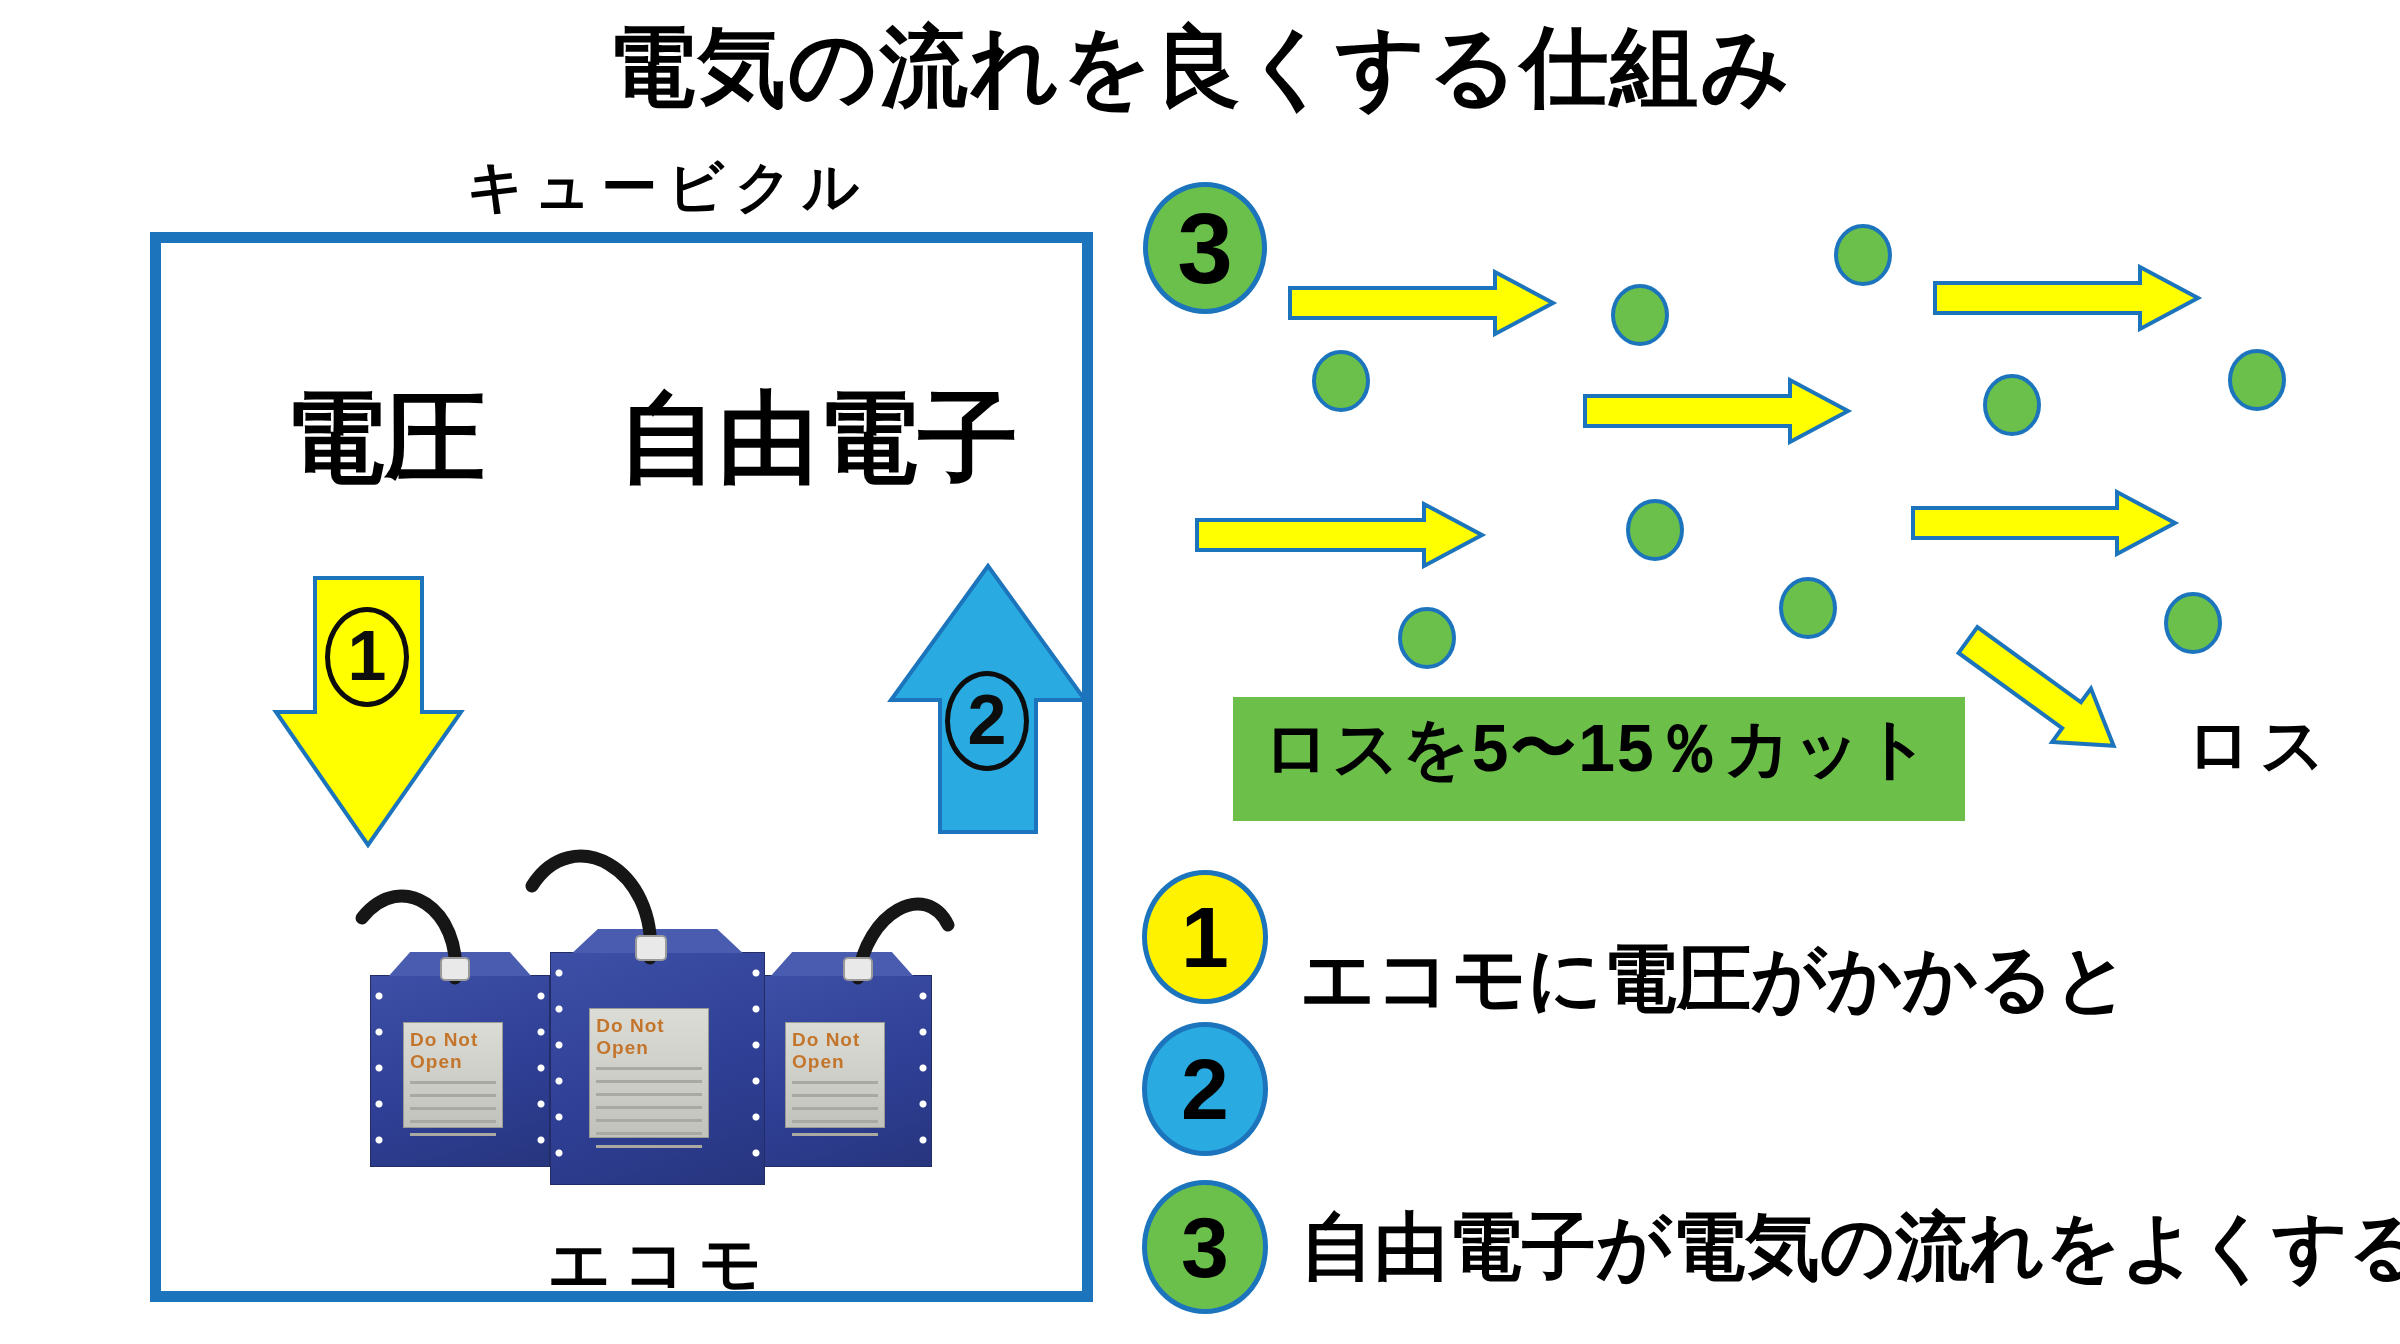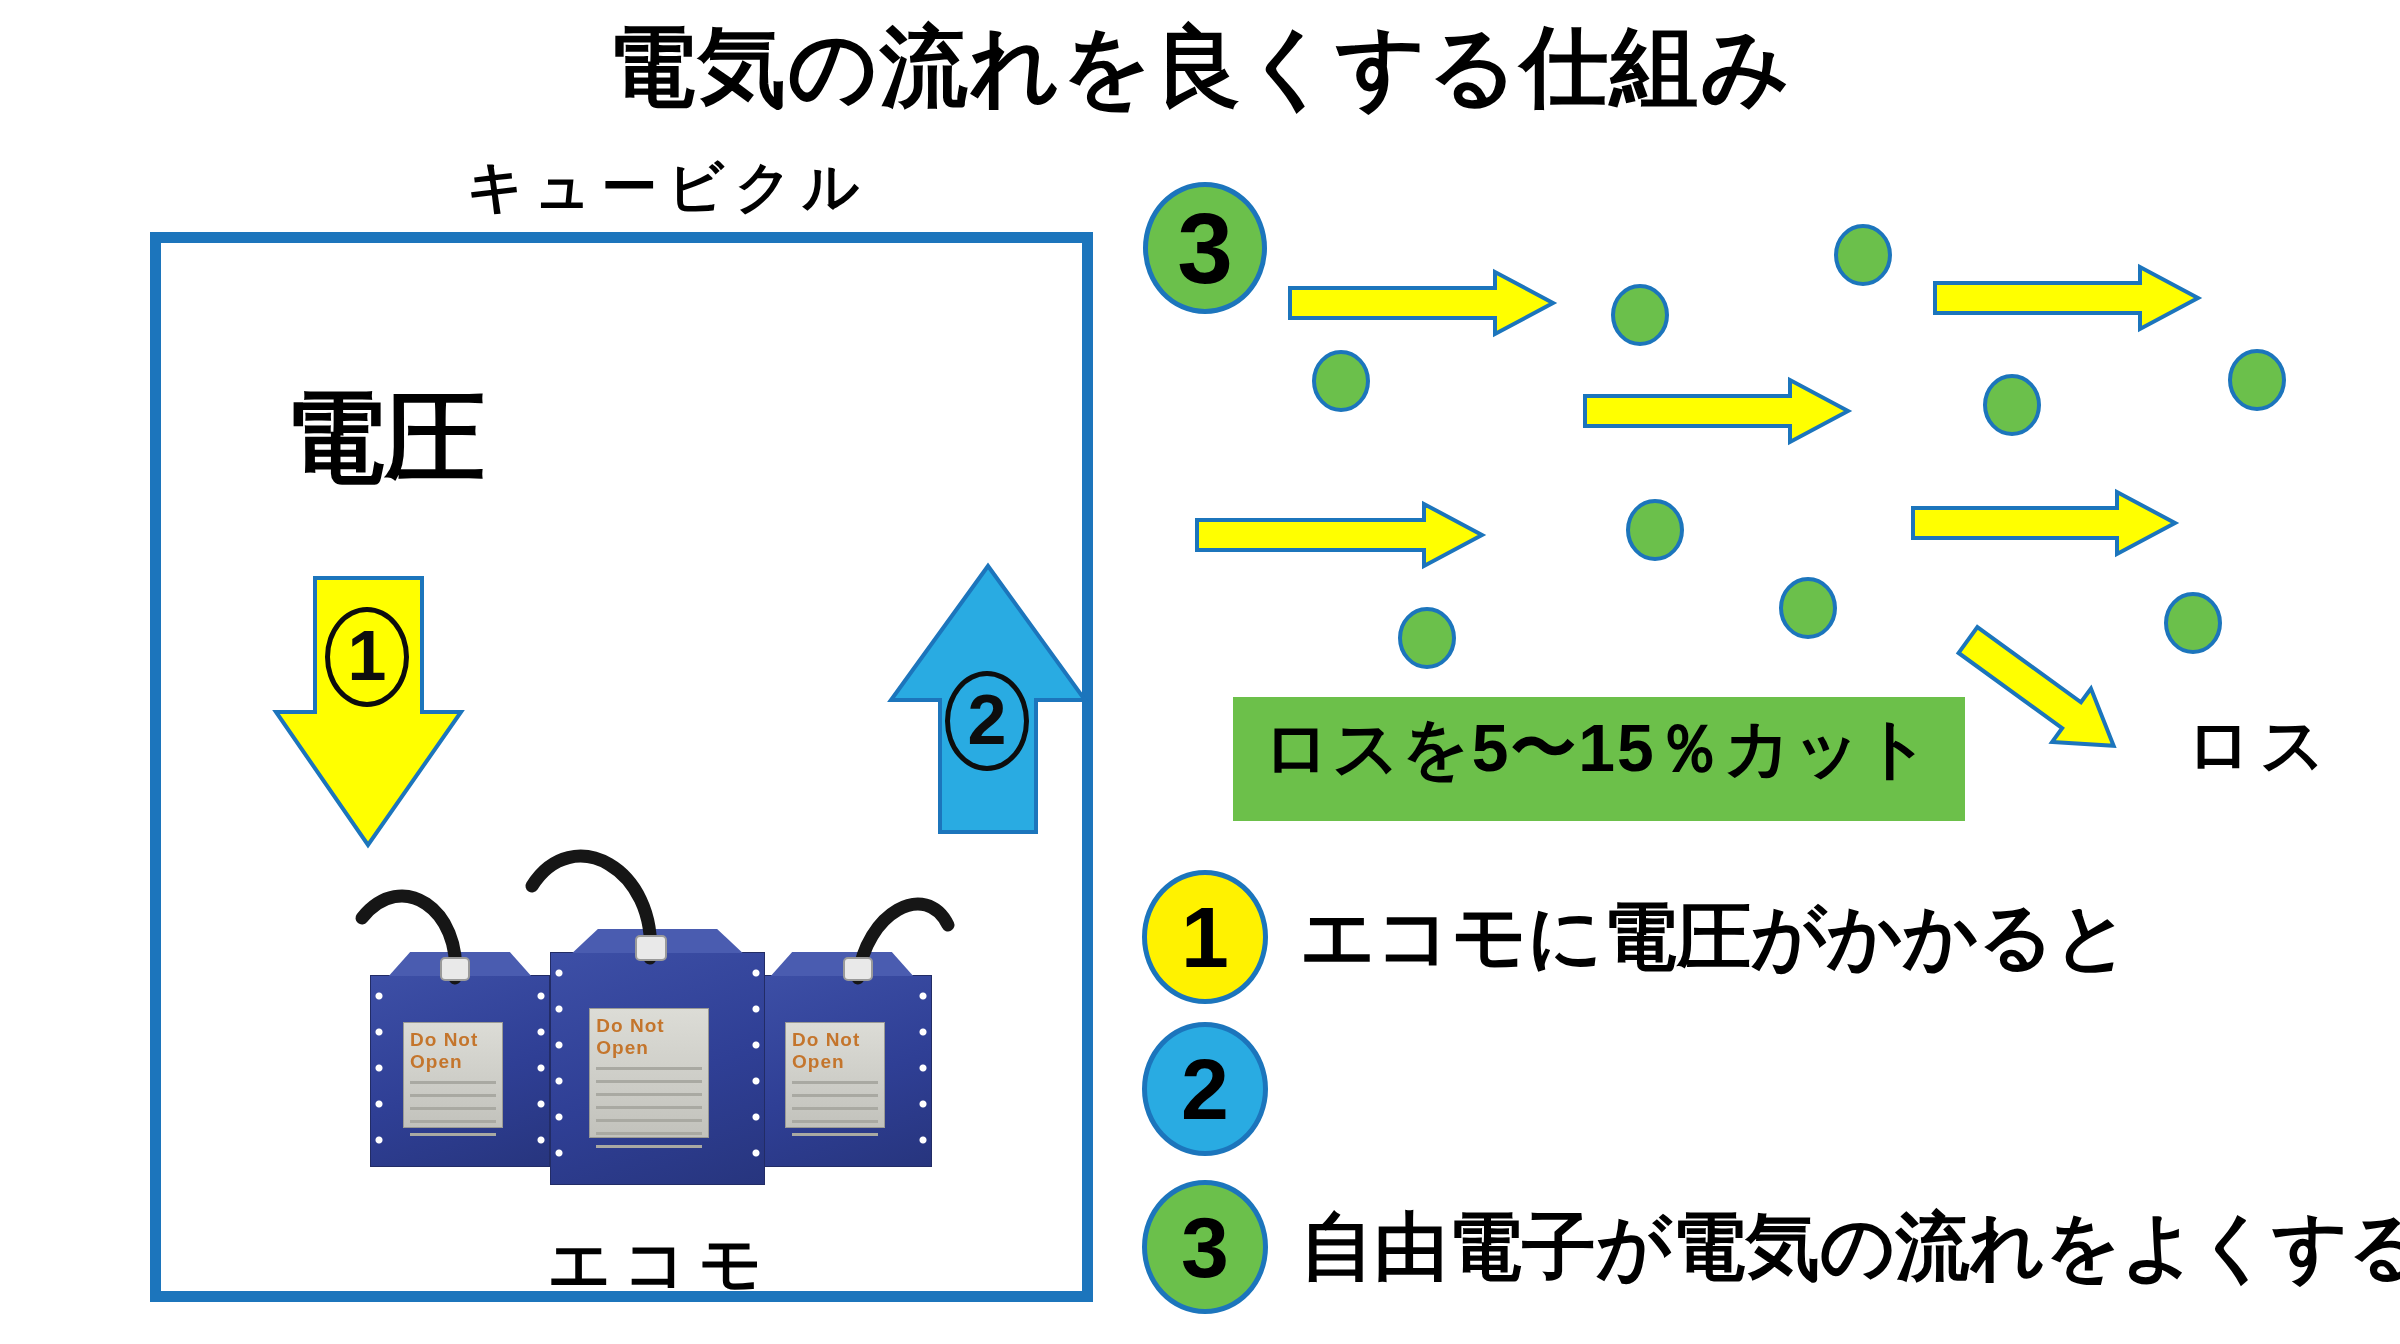--- a/index.html
+++ b/index.html
@@ -27,21 +27,21 @@
 
   .banner{left:1233px;top:697px;width:732px;height:124px;background:#6CC04A;z-index:5;
           font-size:66px;font-weight:900;line-height:103px;padding-left:30px;box-sizing:border-box;letter-spacing:2px;}
   .loss-label{left:2130px;top:694px;width:260px;height:103px;line-height:103px;font-size:64px;font-weight:900;letter-spacing:8px;z-index:6;text-align:center;}
 
   .step-badge{width:126px;height:134px;font-size:86px;line-height:124px;}
   .sb1{left:1142px;top:870px;background:#FFF200;}
   .sb2{left:1142px;top:1022px;background:#29ABE2;}
   .sb3{left:1142px;top:1180px;background:#6BC04B;}
   .step-text{left:1300px;height:134px;line-height:134px;font-size:74px;font-weight:900;white-space:nowrap;z-index:6;}
-  .st1{top:870px;}
+  .st1{top:912px;}
   .st2{top:1022px;}
   .st3{top:1180px;}
 
   
   .devbox{box-sizing:border-box;background:linear-gradient(160deg,#3d4fa6 0%,#2f3f95 55%,#27357e 100%);
           border:1px solid #222c66;z-index:2;}
   .devbox .topface{position:absolute;left:0;top:-24px;width:100%;height:24px;background:#4a5cb0;
           clip-path:polygon(10% 100%,90% 100%,78% 0,22% 0);}
   .devbox .plate{position:absolute;left:18%;top:24%;width:56%;height:56%;
           background:linear-gradient(180deg,#dcdcd6 0%,#c2c2bc 100%);border:1px solid #9a9a94;padding:6px;box-sizing:border-box;}
@@ -61,20 +61,21 @@
 <body>
 
 <div class="stage">
 
   <div class="abs cubicle-label">キュービクル</div>
 
   <div class="abs title">電気の流れを良くする仕組み</div>
   <div class="abs cubicle-box"></div>
 
   <div class="abs voltage-label">電圧</div>
+  <div class="abs electron-label">自由電子</div>
 
   <svg class="abs vec" viewBox="0 0 2400 1344">
 
     <polygon points="315,578 422,578 422,712 461,712 368,845 276,712 315,712" fill="#FFFF00" stroke="#1C75BC" stroke-width="4"></polygon>
 
     <polygon points="940,832 940,700 891,700 988,566 1085,700 1036,700 1036,832" fill="#29ABE2" stroke="#1C75BC" stroke-width="4"></polygon>
 
     <polygon fill="#FFFF00" stroke="#1C75BC" stroke-width="4" points="1290,288 1495,288 1495,272 1553,303 1495,334 1495,318 1290,318"></polygon>
     <polygon fill="#FFFF00" stroke="#1C75BC" stroke-width="4" points="1585,396 1790,396 1790,380 1848,411 1790,442 1790,426 1585,426"></polygon>
     <polygon fill="#FFFF00" stroke="#1C75BC" stroke-width="4" points="1197,520 1424,520 1424,504 1482,535 1424,566 1424,550 1197,550"></polygon>

